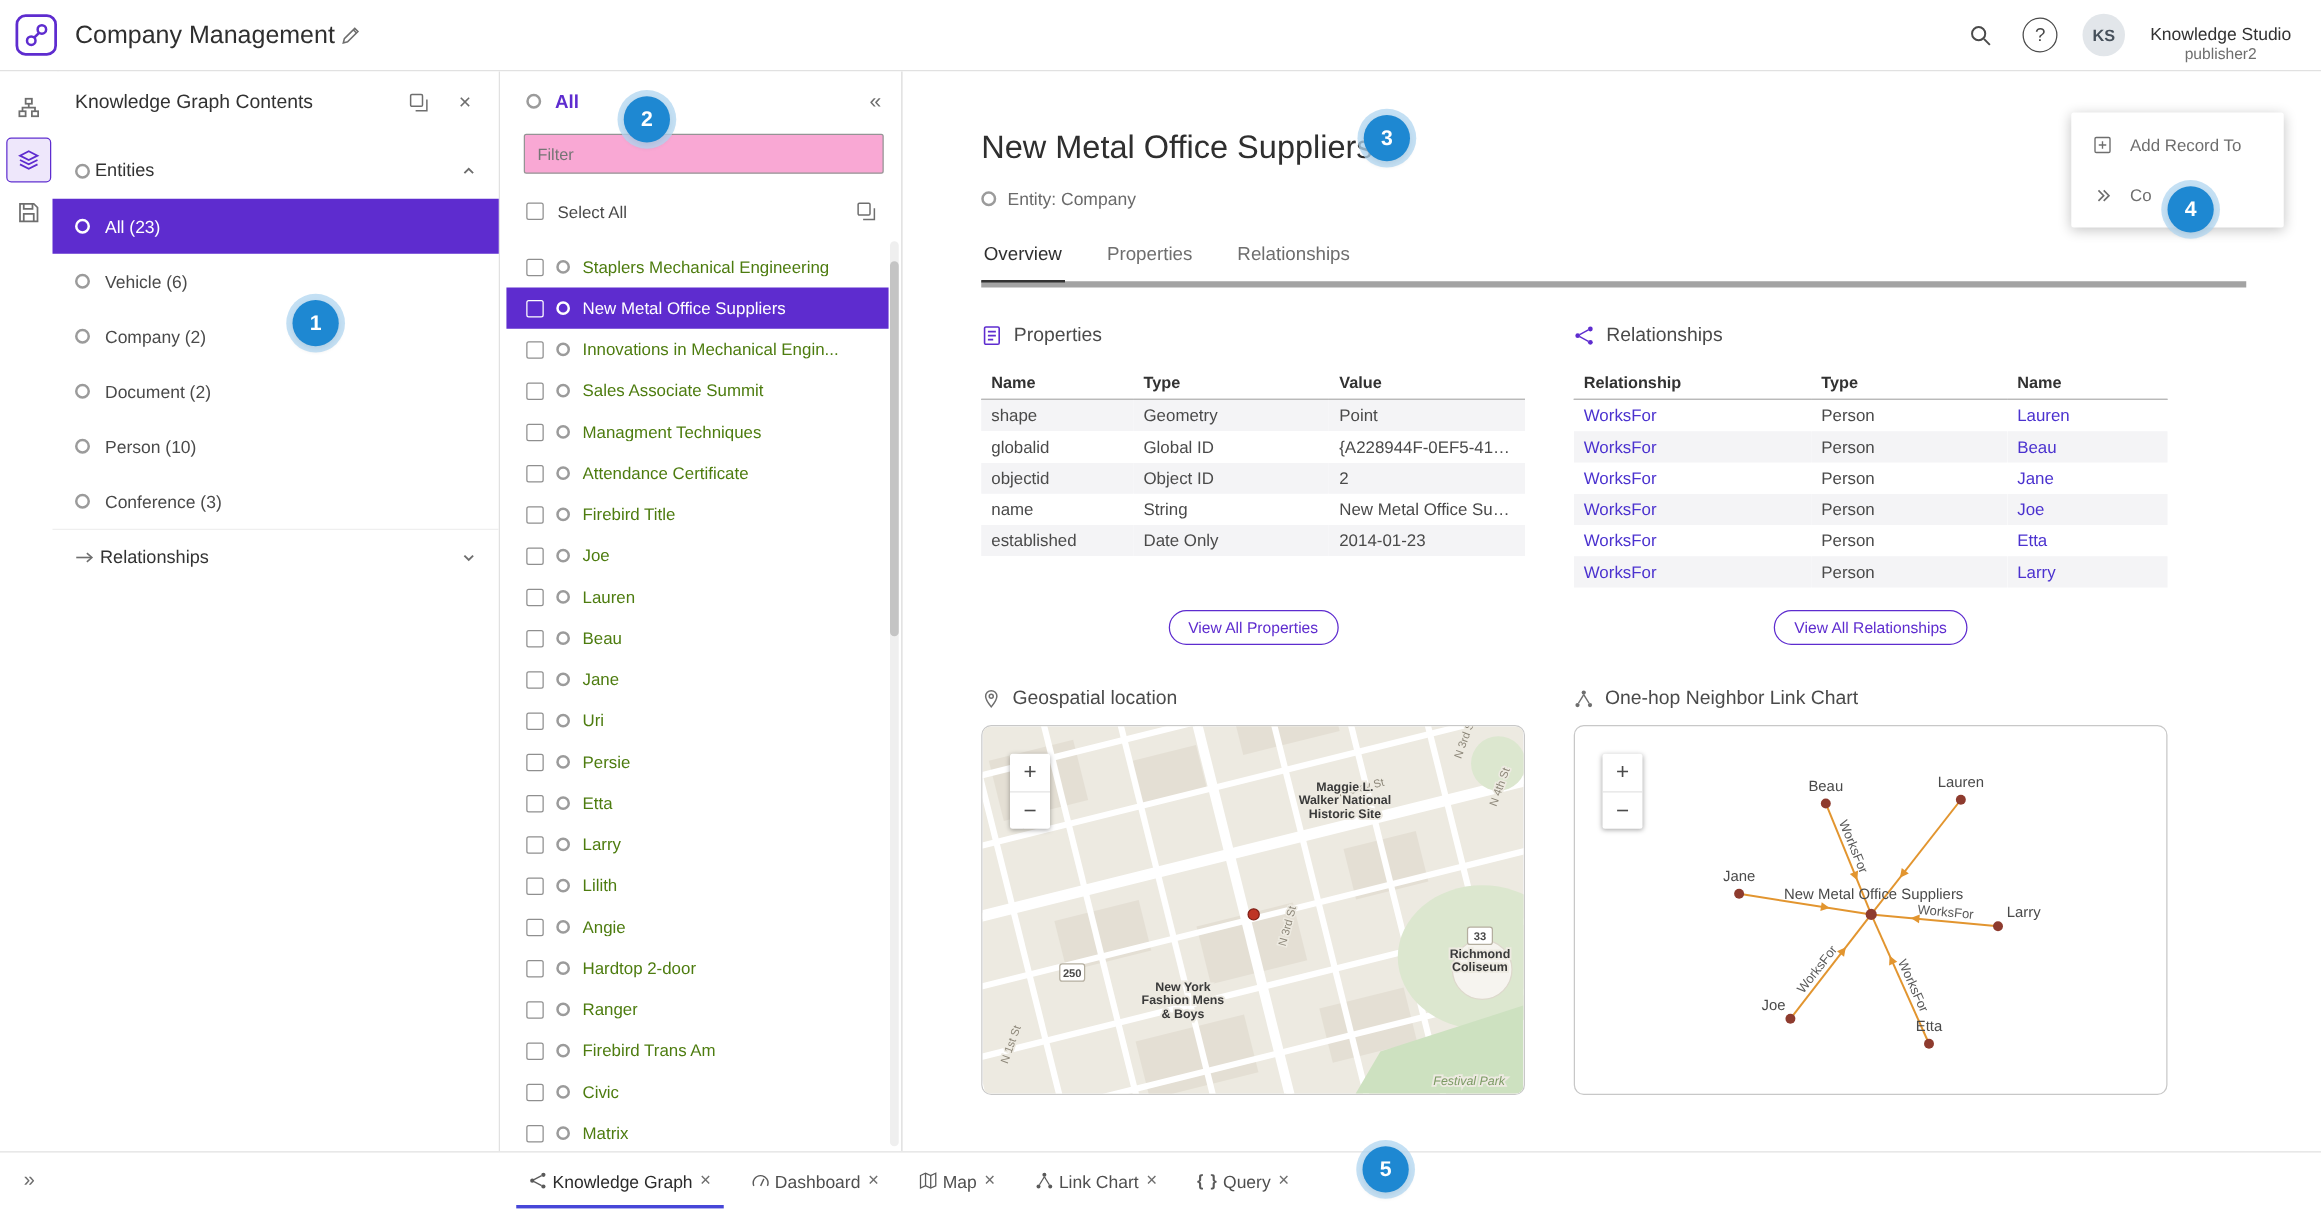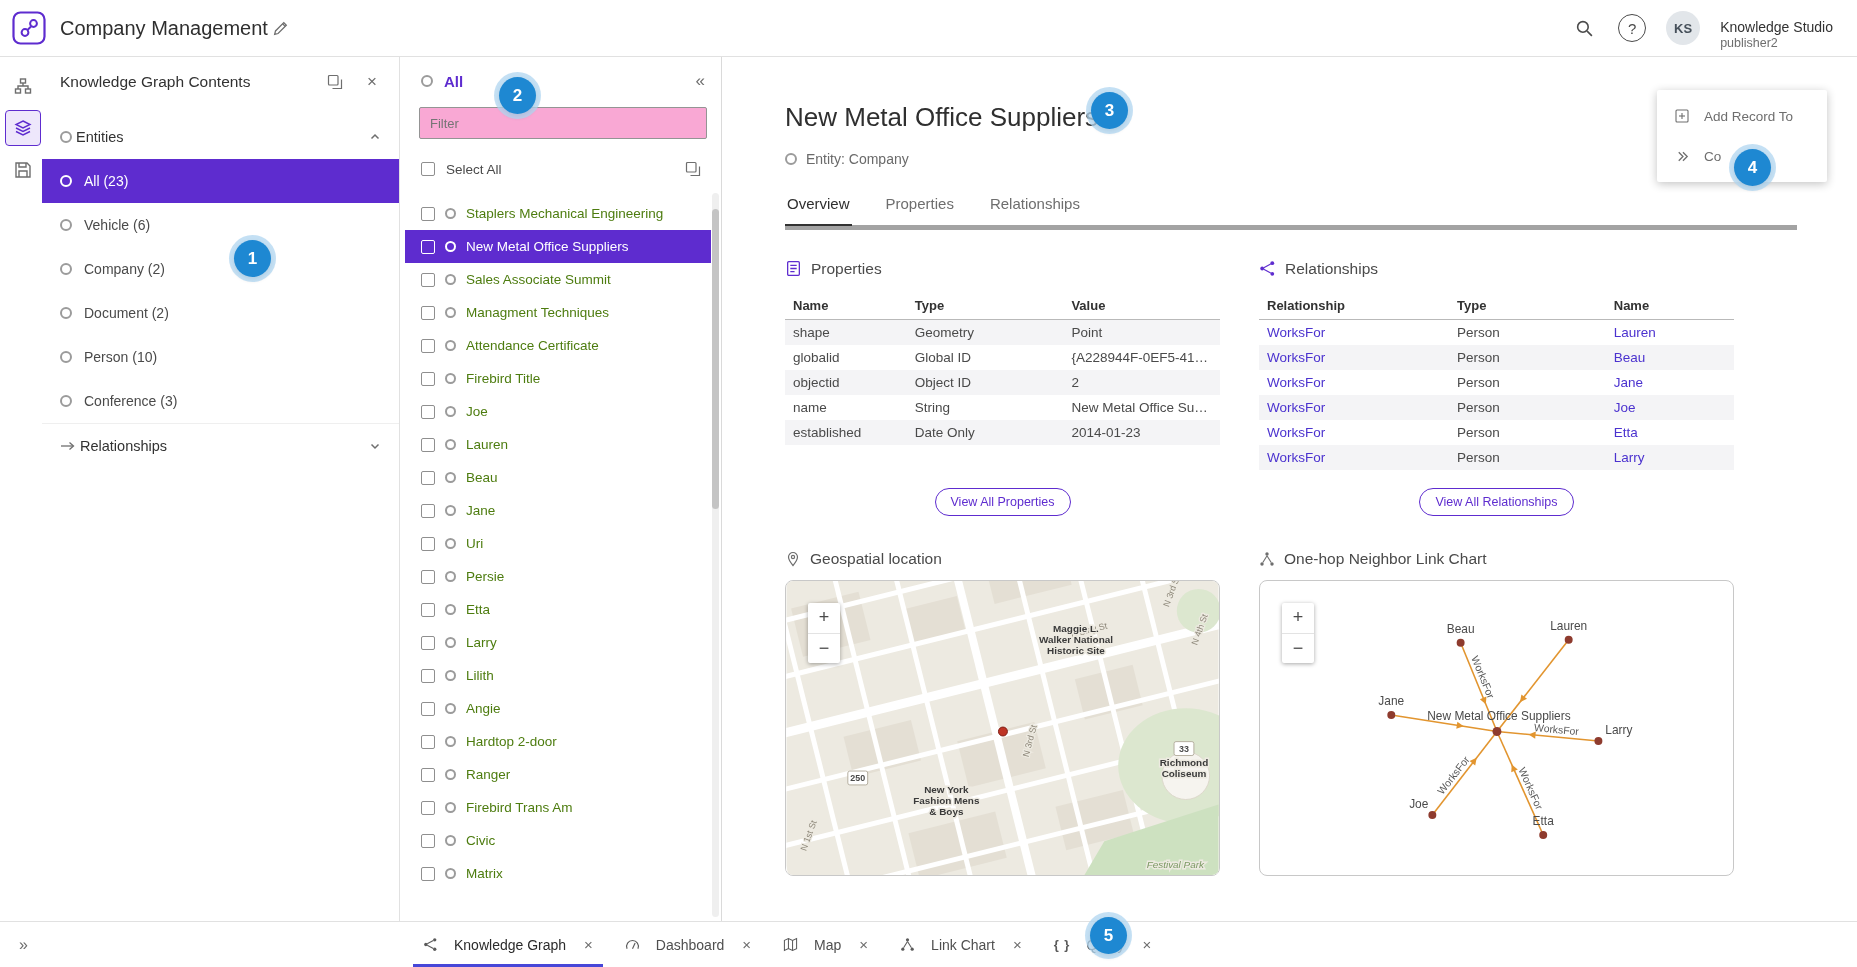--- a/index.html
+++ b/index.html
@@ -14,21 +14,21 @@
   .logo{width:34px;height:34px;margin-right:14px;display:flex;cursor:pointer;}
   .tb-title{font-size:20px;color:#2f2f2f;font-weight:500;}
   .iconbtn{background:none;border:none;padding:4px;display:flex;align-items:center;cursor:pointer;color:#6e6e6e;}
   .tb-right{margin-left:auto;display:flex;align-items:center;gap:20px;}
   .circle-help{width:28px;height:28px;border-radius:50%;border:1.6px solid #4a4a4a;display:flex;align-items:center;
           justify-content:center;font-size:15px;color:#4a4a4a;cursor:pointer;}
   .avatar{width:34px;height:34px;border-radius:50%;background:#e2e6ea;color:#46505a;font-size:13px;font-weight:700;
           display:flex;align-items:center;justify-content:center;cursor:pointer;}
   .id-block{line-height:1.25;margin-top:15px;}
   .id-name{font-size:14px;color:#323232;}
-  .id-role{font-size:12.5px;color:#6e6e6e;}
+  .id-role{font-size:12.5px;color:#6e6e6e;text-align:center;}
 
   
   .rail{position:absolute;left:0;top:57px;bottom:46px;width:47px;background:#fff;border-right:1px solid #e1e1e1;
         display:flex;flex-direction:column;align-items:center;padding-top:12px;gap:8px;z-index:10;}
   .rail-btn{width:34px;height:34px;display:flex;align-items:center;justify-content:center;border-radius:3px;cursor:pointer;position:relative;}
   .rail-btn.selected{background:#eee7fb;outline:1px solid var(--accent);}
   .rail-btn.selected::before{content:'';position:absolute;left:-10px;top:2px;bottom:2px;width:3px;background:var(--accent);}
 
   
   .panel1{position:absolute;left:42px;top:57px;bottom:46px;width:358px;background:#fff;border-right:1px solid #e1e1e1;z-index:10;}
@@ -109,21 +109,21 @@
   .menu{position:absolute;right:30px;top:90px;width:170px;background:#fff;box-shadow:0 2px 10px rgba(0,0,0,.24);
         border-radius:2px;padding:6px 0;z-index:40;}
   .menu-item{height:40px;display:flex;align-items:center;gap:13px;padding:0 16px;font-size:13.5px;color:#6e6e6e;cursor:pointer;}
   .menu-ico{width:18px;display:flex;justify-content:center;color:#6e6e6e;}
 
   
   .bottombar{position:absolute;left:0;right:0;bottom:0;height:46px;background:#fff;border-top:1px solid #e1e1e1;
              display:flex;align-items:stretch;z-index:20;}
   .bb-expand{width:47px;display:flex;align-items:center;justify-content:center;color:#6e6e6e;font-size:16px;cursor:pointer;}
   .bb-tabs{display:flex;margin-left:360px;}
-  .bb-tab{display:flex;align-items:center;gap:16px;padding:0 16px;font-size:14px;color:#4f4f4f;position:relative;cursor:pointer;text-align:right;}
+  .bb-tab{display:flex;align-items:center;gap:4px;padding:0 16px;font-size:14px;color:#4f4f4f;position:relative;cursor:pointer;text-align:right;}
   .bb-tab.active{color:#2b2b2b;}
   .bb-tab.active::after{content:'';position:absolute;left:6px;right:6px;bottom:0;height:3px;background:var(--tabline);}
   .bb-ico{display:flex;color:#5a5a5a;}
   .bb-close{color:#6e6e6e;font-size:15px;margin-left:2px;cursor:pointer;}
   .braces{font-size:13px;font-weight:700;letter-spacing:1px;}
 
   
   .abadge{position:absolute;width:37px;height:37px;border-radius:50%;background:var(--badge);color:#fff;font-size:17px;
           font-weight:700;display:flex;align-items:center;justify-content:center;z-index:100;
           box-shadow:0 0 0 5px rgba(176,214,240,.75),0 2px 5px rgba(0,0,0,.3);}
@@ -274,20 +274,25 @@
     <div id="record-list" class="items">
         <div class="item">
           <span class="cb"></span>
           <span class="ring"></span>
           <span class="lbl">Staplers Mechanical Engineering</span>
         </div>
         <div class="item selected">
           <span class="cb"></span>
           <span class="ring"></span>
           <span class="lbl">New Metal Office Suppliers</span>
+        </div>
+        <div class="item">
+          <span class="cb"></span>
+          <span class="ring"></span>
+          <span class="lbl">Innovations in Mechanical Engin...</span>
         </div>
         <div class="item">
           <span class="cb"></span>
           <span class="ring"></span>
           <span class="lbl">Sales Associate Summit</span>
         </div>
         <div class="item">
           <span class="cb"></span>
           <span class="ring"></span>
           <span class="lbl">Managment Techniques</span>

